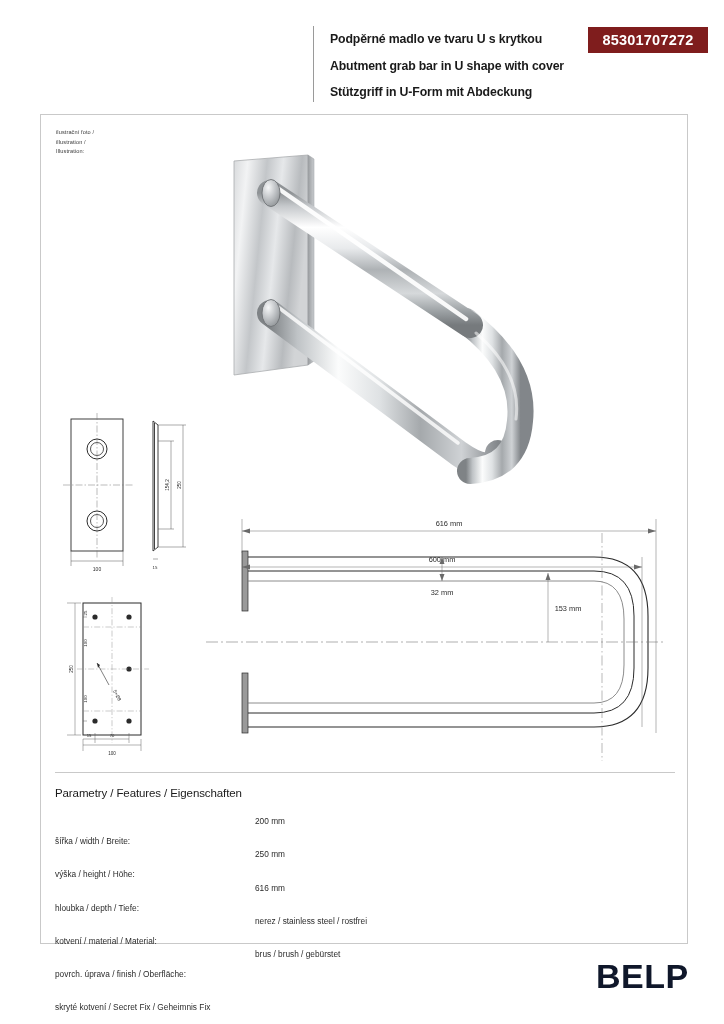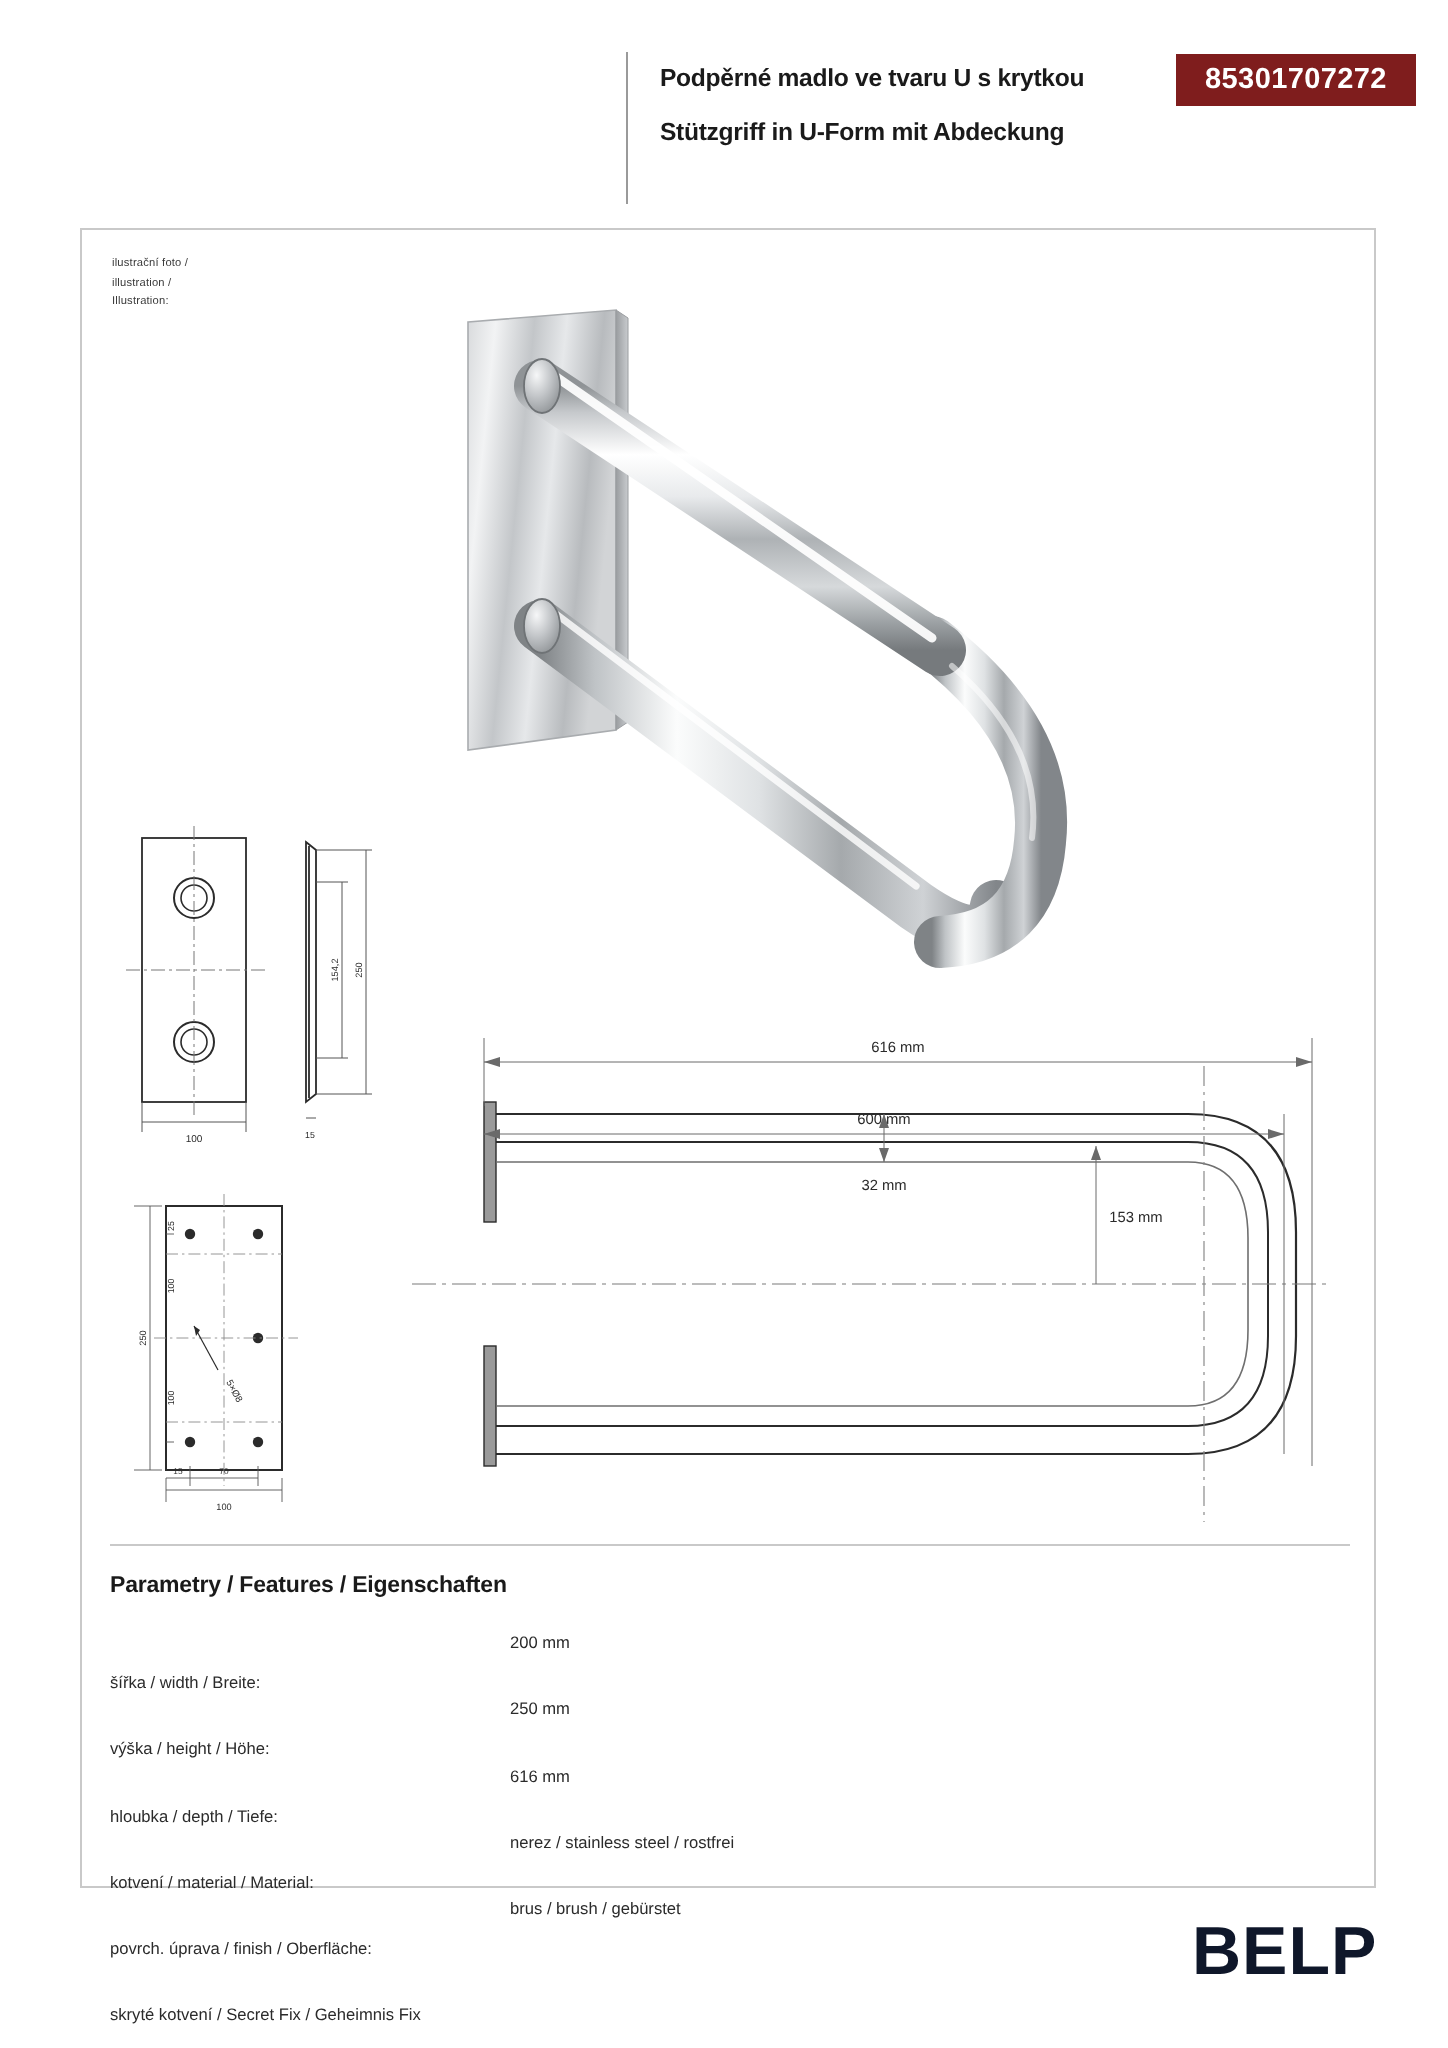--- a/index.html
+++ b/index.html
@@ -93,21 +93,21 @@
   .spec-rule {
     position: absolute;
     left: 14px; top: 657px;
     width: 620px; height: 1px;
     background: #c9c9c9;
   }
   .spec-title {
     position: absolute;
     left: 14px; top: 672px;
     font-size: 11.5px;
-    font-weight: bold;
+    font-weight: normal;
     letter-spacing: -0.1px;
     color: #1a1a1a;
   }
   .spec-table {
     position: absolute;
     left: 14px; top: 700px;
     width: 520px;
     font-size: 8.3px;
     line-height: 13.3px;
     color: #2b2b2b;
@@ -126,20 +126,21 @@
     color: #0f172a;
   }
 </style>
 </head>
 <body>
 
 <div class="header">
   <div class="header-rule"></div>
   <div class="titles">
     <div class="title-line">Podpěrné madlo ve tvaru U s krytkou</div>
+    <div class="title-line">Abutment grab bar in U shape with cover</div>
     <div class="title-line">Stützgriff in U-Form mit Abdeckung</div>
   </div>
   <div class="sku-badge">85301707272</div>
 </div>
 
 <div class="panel">
 
   <div class="illus-caption">
     <div>ilustrační foto /</div>
     <div>illustration /</div>

